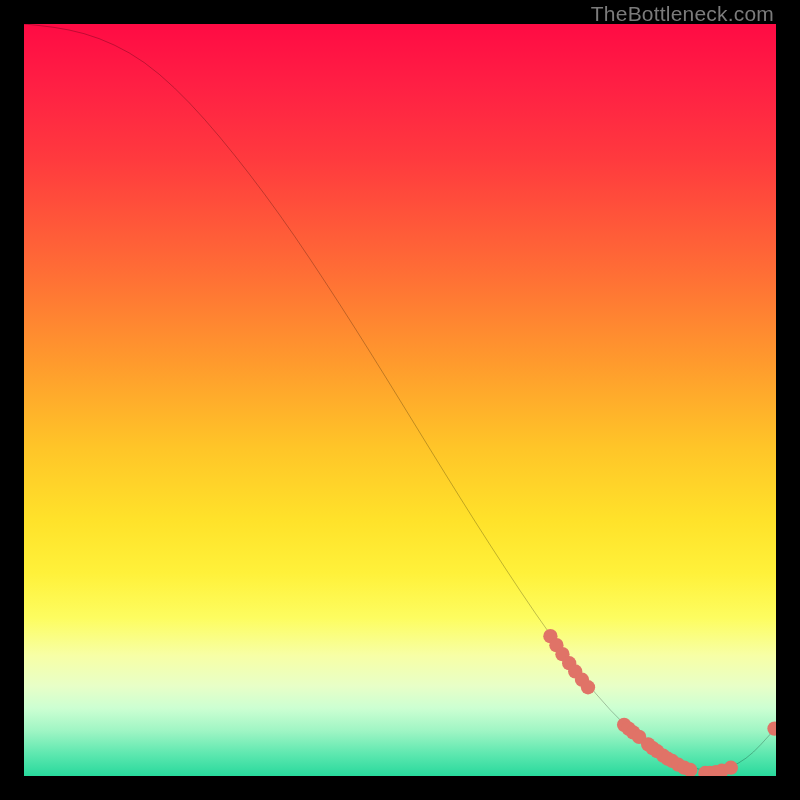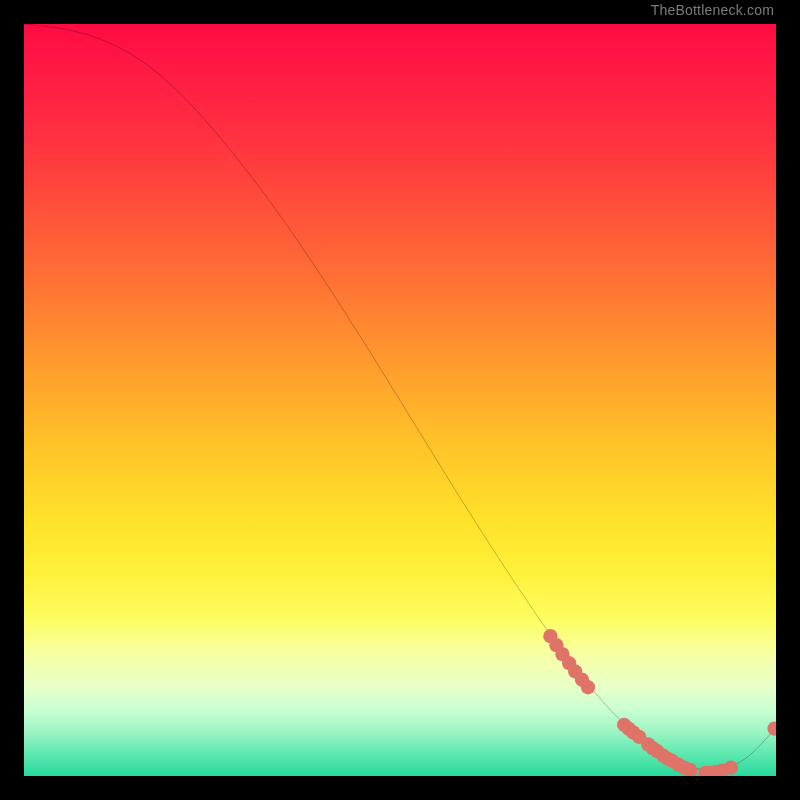--- a/index.html
+++ b/index.html
@@ -52,21 +52,21 @@
     position: absolute;
     inset: 0;
     width: 100%;
     height: 100%;
   }
   .watermark {
     position: absolute;
     top: 2px;
     right: 26px;
     color: #7b7b7b;
-    font-size: 14px;
+    font-size: 21px;
     font-weight: 400;
     letter-spacing: 0.2px;
     user-select: none;
   }
 </style>
 </head>
 <body>
 
 <div class="stage">
   <div class="watermark">TheBottleneck.com</div>

